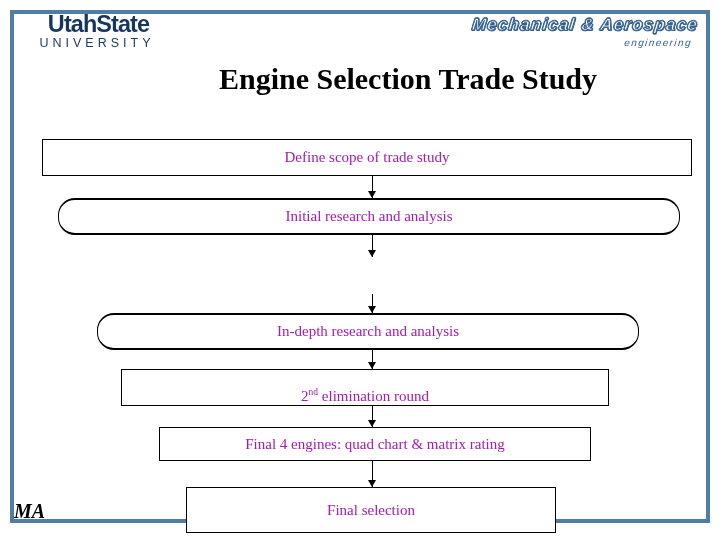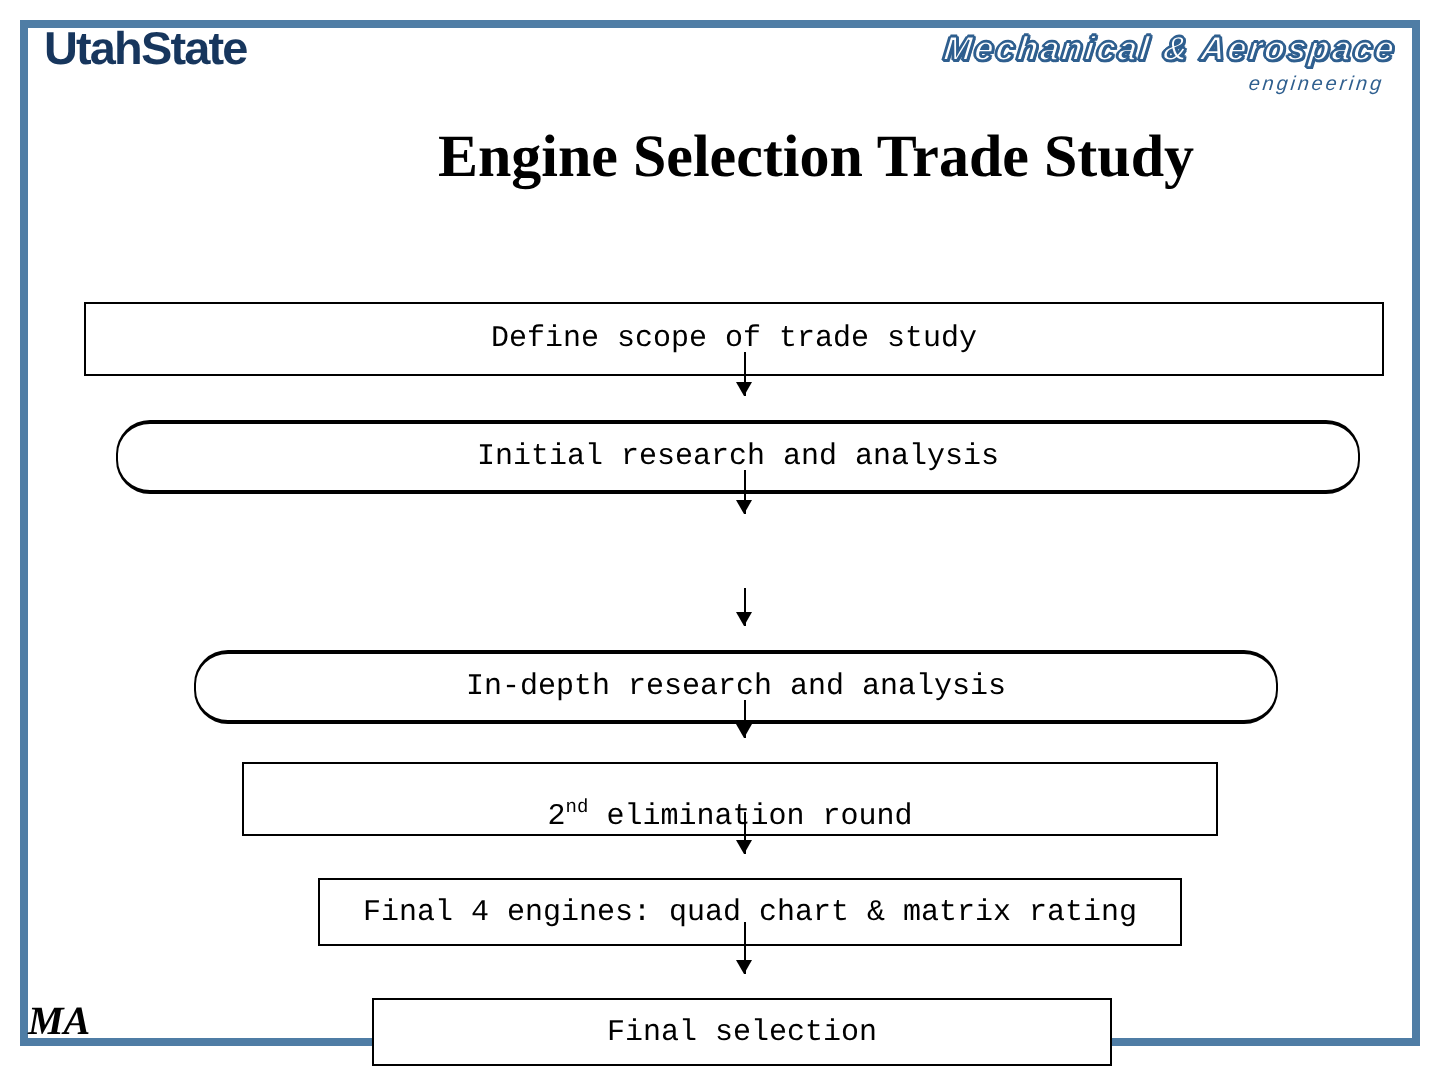--- a/index.html
+++ b/index.html
@@ -28,20 +28,21 @@
   }
   
   #usu-logo {
     position: absolute;
     left: 22px;
     top: 13px;
     width: 150px;
     height: 36px;
     line-height: 1;
     user-select: none;
+    text-align: center;
   }
   #usu-logo .usu-top {
     display: block;
     font-family: "Liberation Sans", "DejaVu Sans", sans-serif;
     font-weight: bold;
     font-size: 23px;
     letter-spacing: -0.9px;
     color: #17365d;
     transform: scaleX(1.02);
     transform-origin: left center;
@@ -113,25 +114,24 @@
     height: 540px;
   }
   .fnode {
     position: absolute;
     box-sizing: border-box;
     background: #ffffff;
     border: 1px solid #000000;
     display: flex;
     align-items: center;
     justify-content: center;
-    font-family: Liberation Mono, monospace;
+    font-family: Liberation Serif, serif;
     font-size: 15px;
-    color: #000000;
+    color: #a21caf;
     white-space: nowrap;
-    margin-top: 12px;
   }
   .fnode.thick {
     border-top-width: 2px;
     border-bottom-width: 2px;
     border-radius: 17px;
   }
   .fnode sup {
     font-size: 9.5px;
     vertical-align: super;
     line-height: 0;
@@ -164,20 +164,21 @@
 </style>
 </head>
 <body>
 
 <div id="slide">
 
   <div id="frame"></div>
 
   <div id="usu-logo">
     <span class="usu-top">UtahState</span>
+    <span class="usu-bottom">UNIVERSITY</span>
   </div>
 
   <div id="mae-logo">
     <span class="mae-top">Mechanical &amp; Aerospace</span>
     <span class="mae-bottom">engineering</span>
   </div>
 
   <div id="title">Engine Selection Trade Study</div>
 
   <div id="flow">
@@ -189,21 +190,21 @@
       </div>
       <div class="fnode thick" style="left: 97px; top: 313px; width: 542px; height: 37px; background: rgb(255, 255, 255); border-color: rgb(0, 0, 0);">
         <span>In-depth research and analysis</span>
       </div>
       <div class="fnode" style="left: 121px; top: 369px; width: 488px; height: 37px; background: rgb(255, 255, 255); border-color: rgb(0, 0, 0); align-items: flex-end;">
         <span>2<sup>nd</sup> elimination round</span>
       </div>
       <div class="fnode" style="left: 159px; top: 427px; width: 432px; height: 34px; background: rgb(255, 255, 255); border-color: rgb(0, 0, 0);">
         <span>Final 4 engines: quad chart &amp; matrix rating</span>
       </div>
-      <div class="fnode" style="left: 186px; top: 487px; width: 370px; height: 34px; background: rgb(255, 255, 255); border-color: rgb(0, 0, 0);">
+      <div class="fnode" style="left: 186px; top: 487px; width: 370px; height: 46px; background: rgb(255, 255, 255); border-color: rgb(0, 0, 0);">
         <span>Final selection</span>
       </div>
       <div class="farrow" style="left: 372px; top: 176px; height: 22px; background: rgb(0, 0, 0);"></div>
       <div class="fhead" style="left: 368px; top: 191px; border-top-color: rgb(0, 0, 0);"></div>
       <div class="farrow" style="left: 372px; top: 235px; height: 22px; background: rgb(0, 0, 0);"></div>
       <div class="fhead" style="left: 368px; top: 250px; border-top-color: rgb(0, 0, 0);"></div>
       <div class="farrow" style="left: 372px; top: 294px; height: 19px; background: rgb(0, 0, 0);"></div>
       <div class="fhead" style="left: 368px; top: 306px; border-top-color: rgb(0, 0, 0);"></div>
       <div class="farrow" style="left: 372px; top: 350px; height: 19px; background: rgb(0, 0, 0);"></div>
       <div class="fhead" style="left: 368px; top: 362px; border-top-color: rgb(0, 0, 0);"></div>

